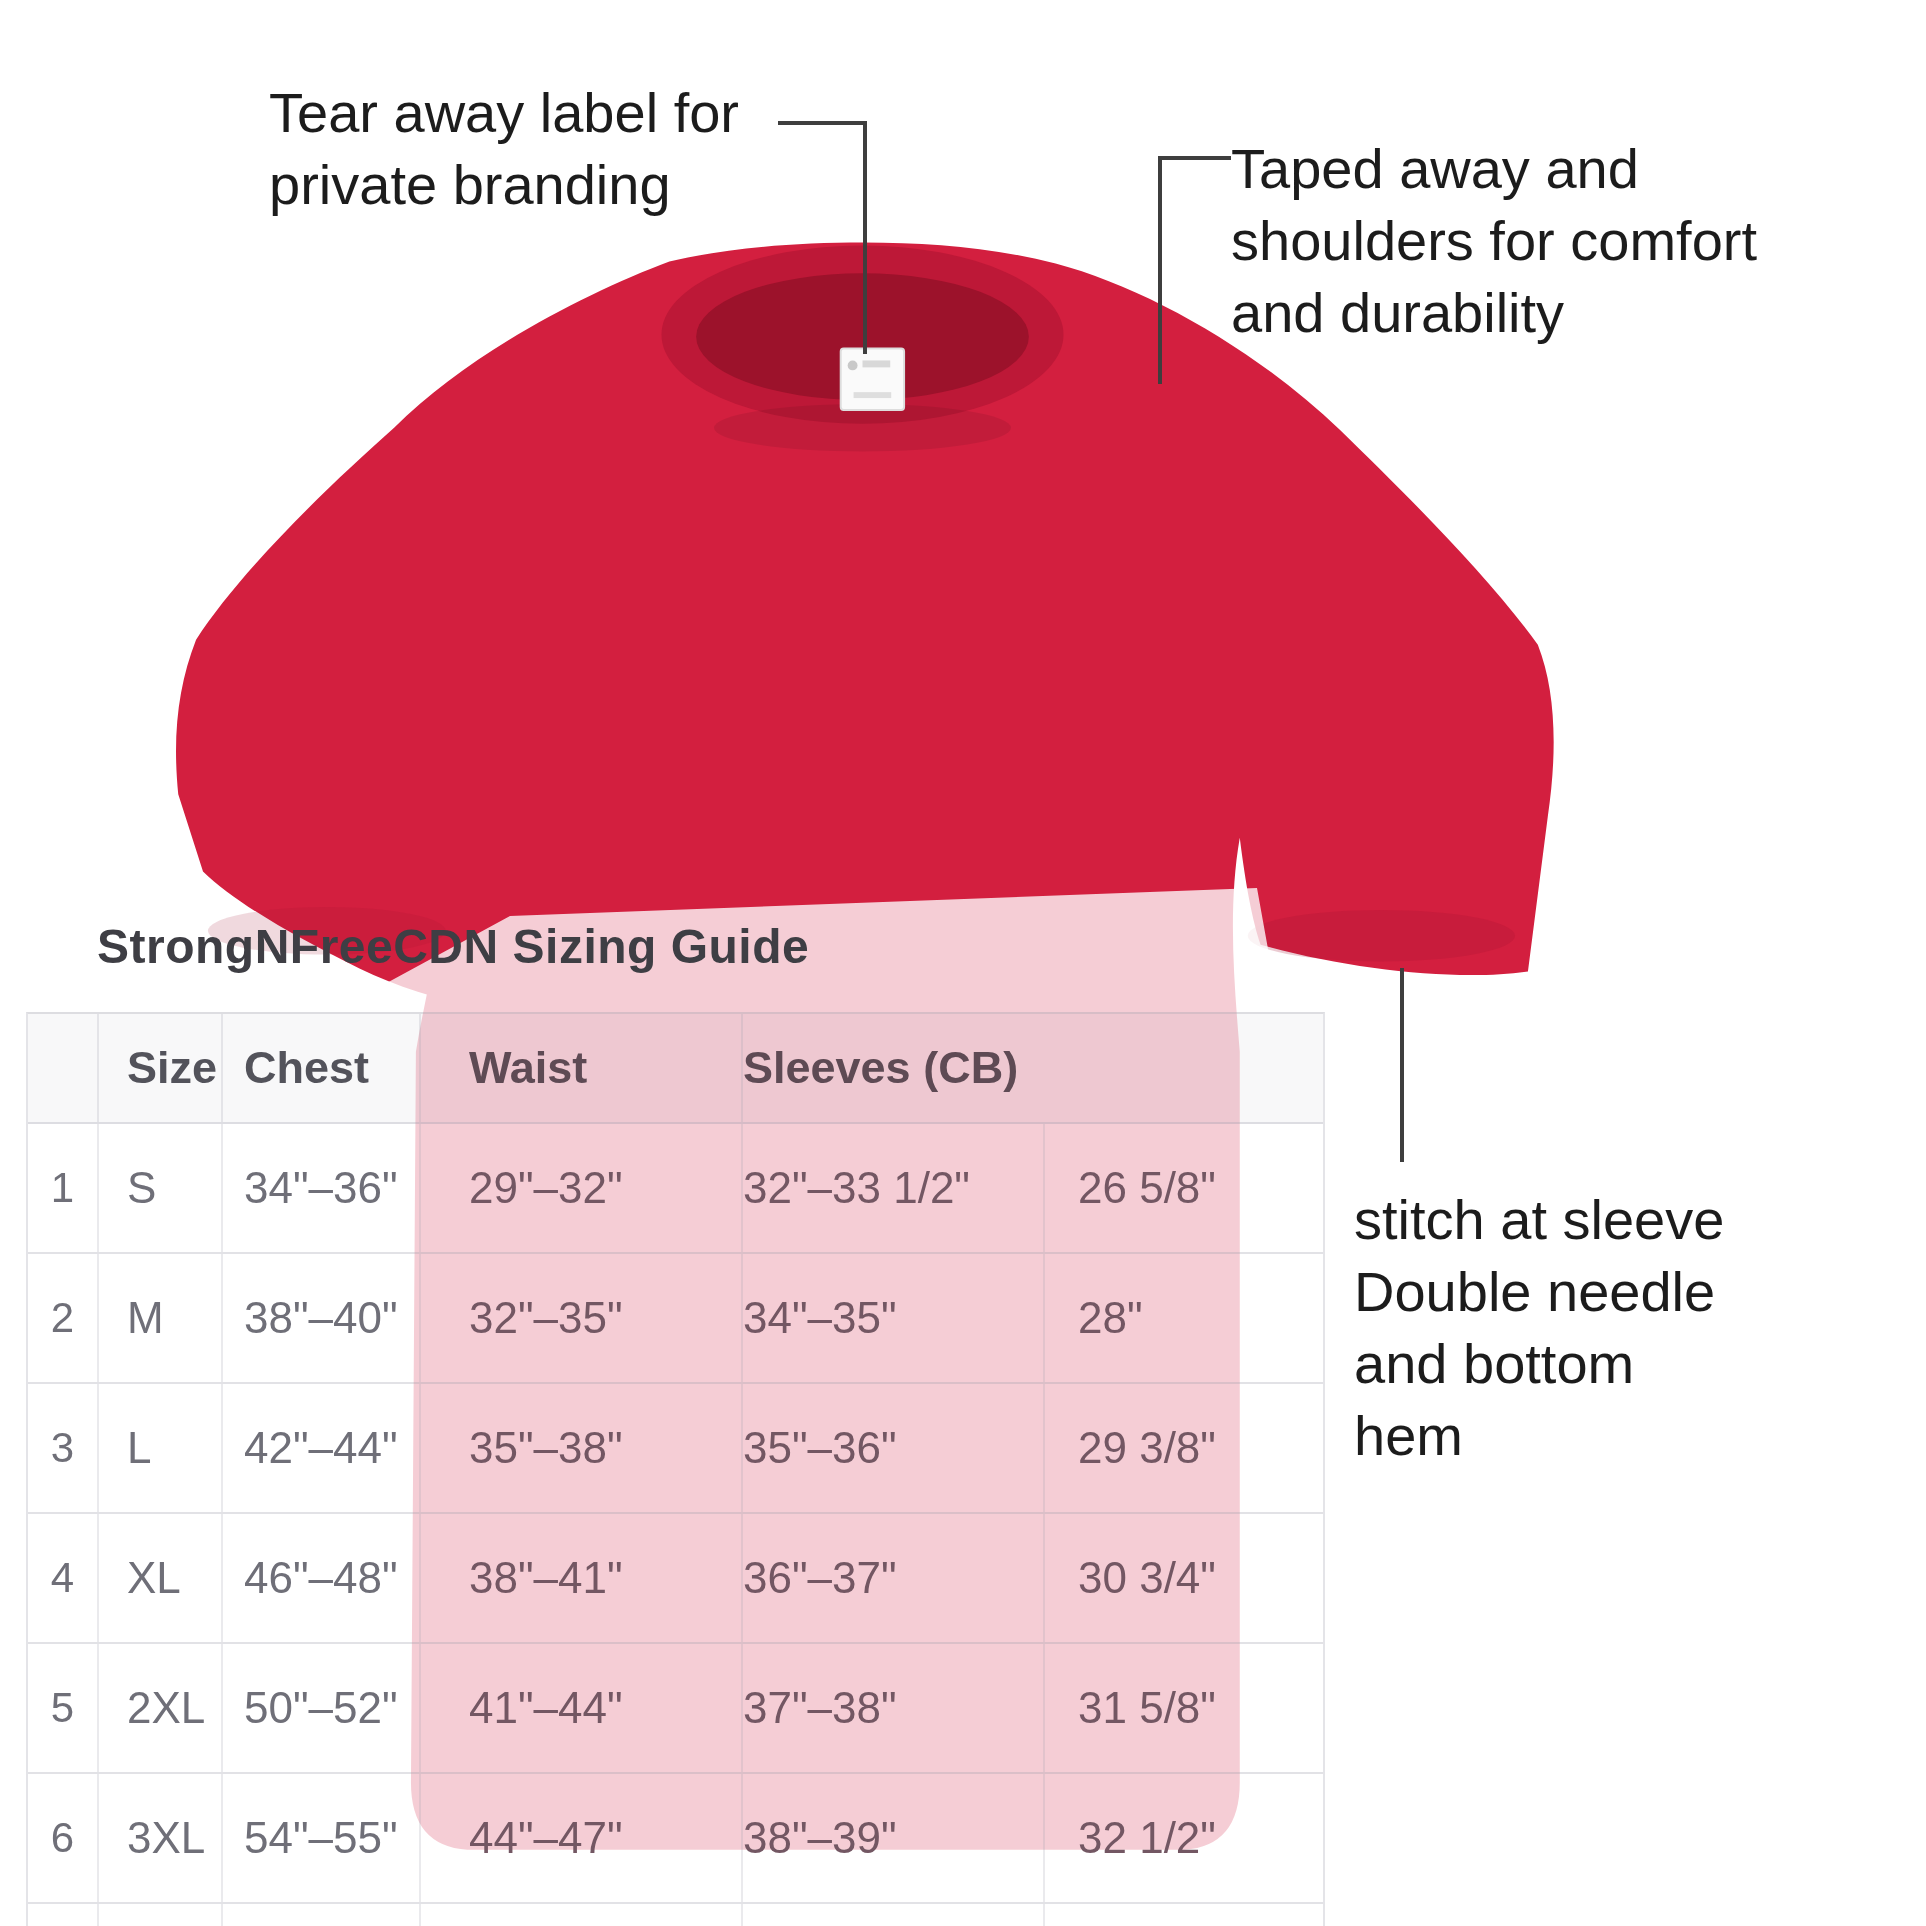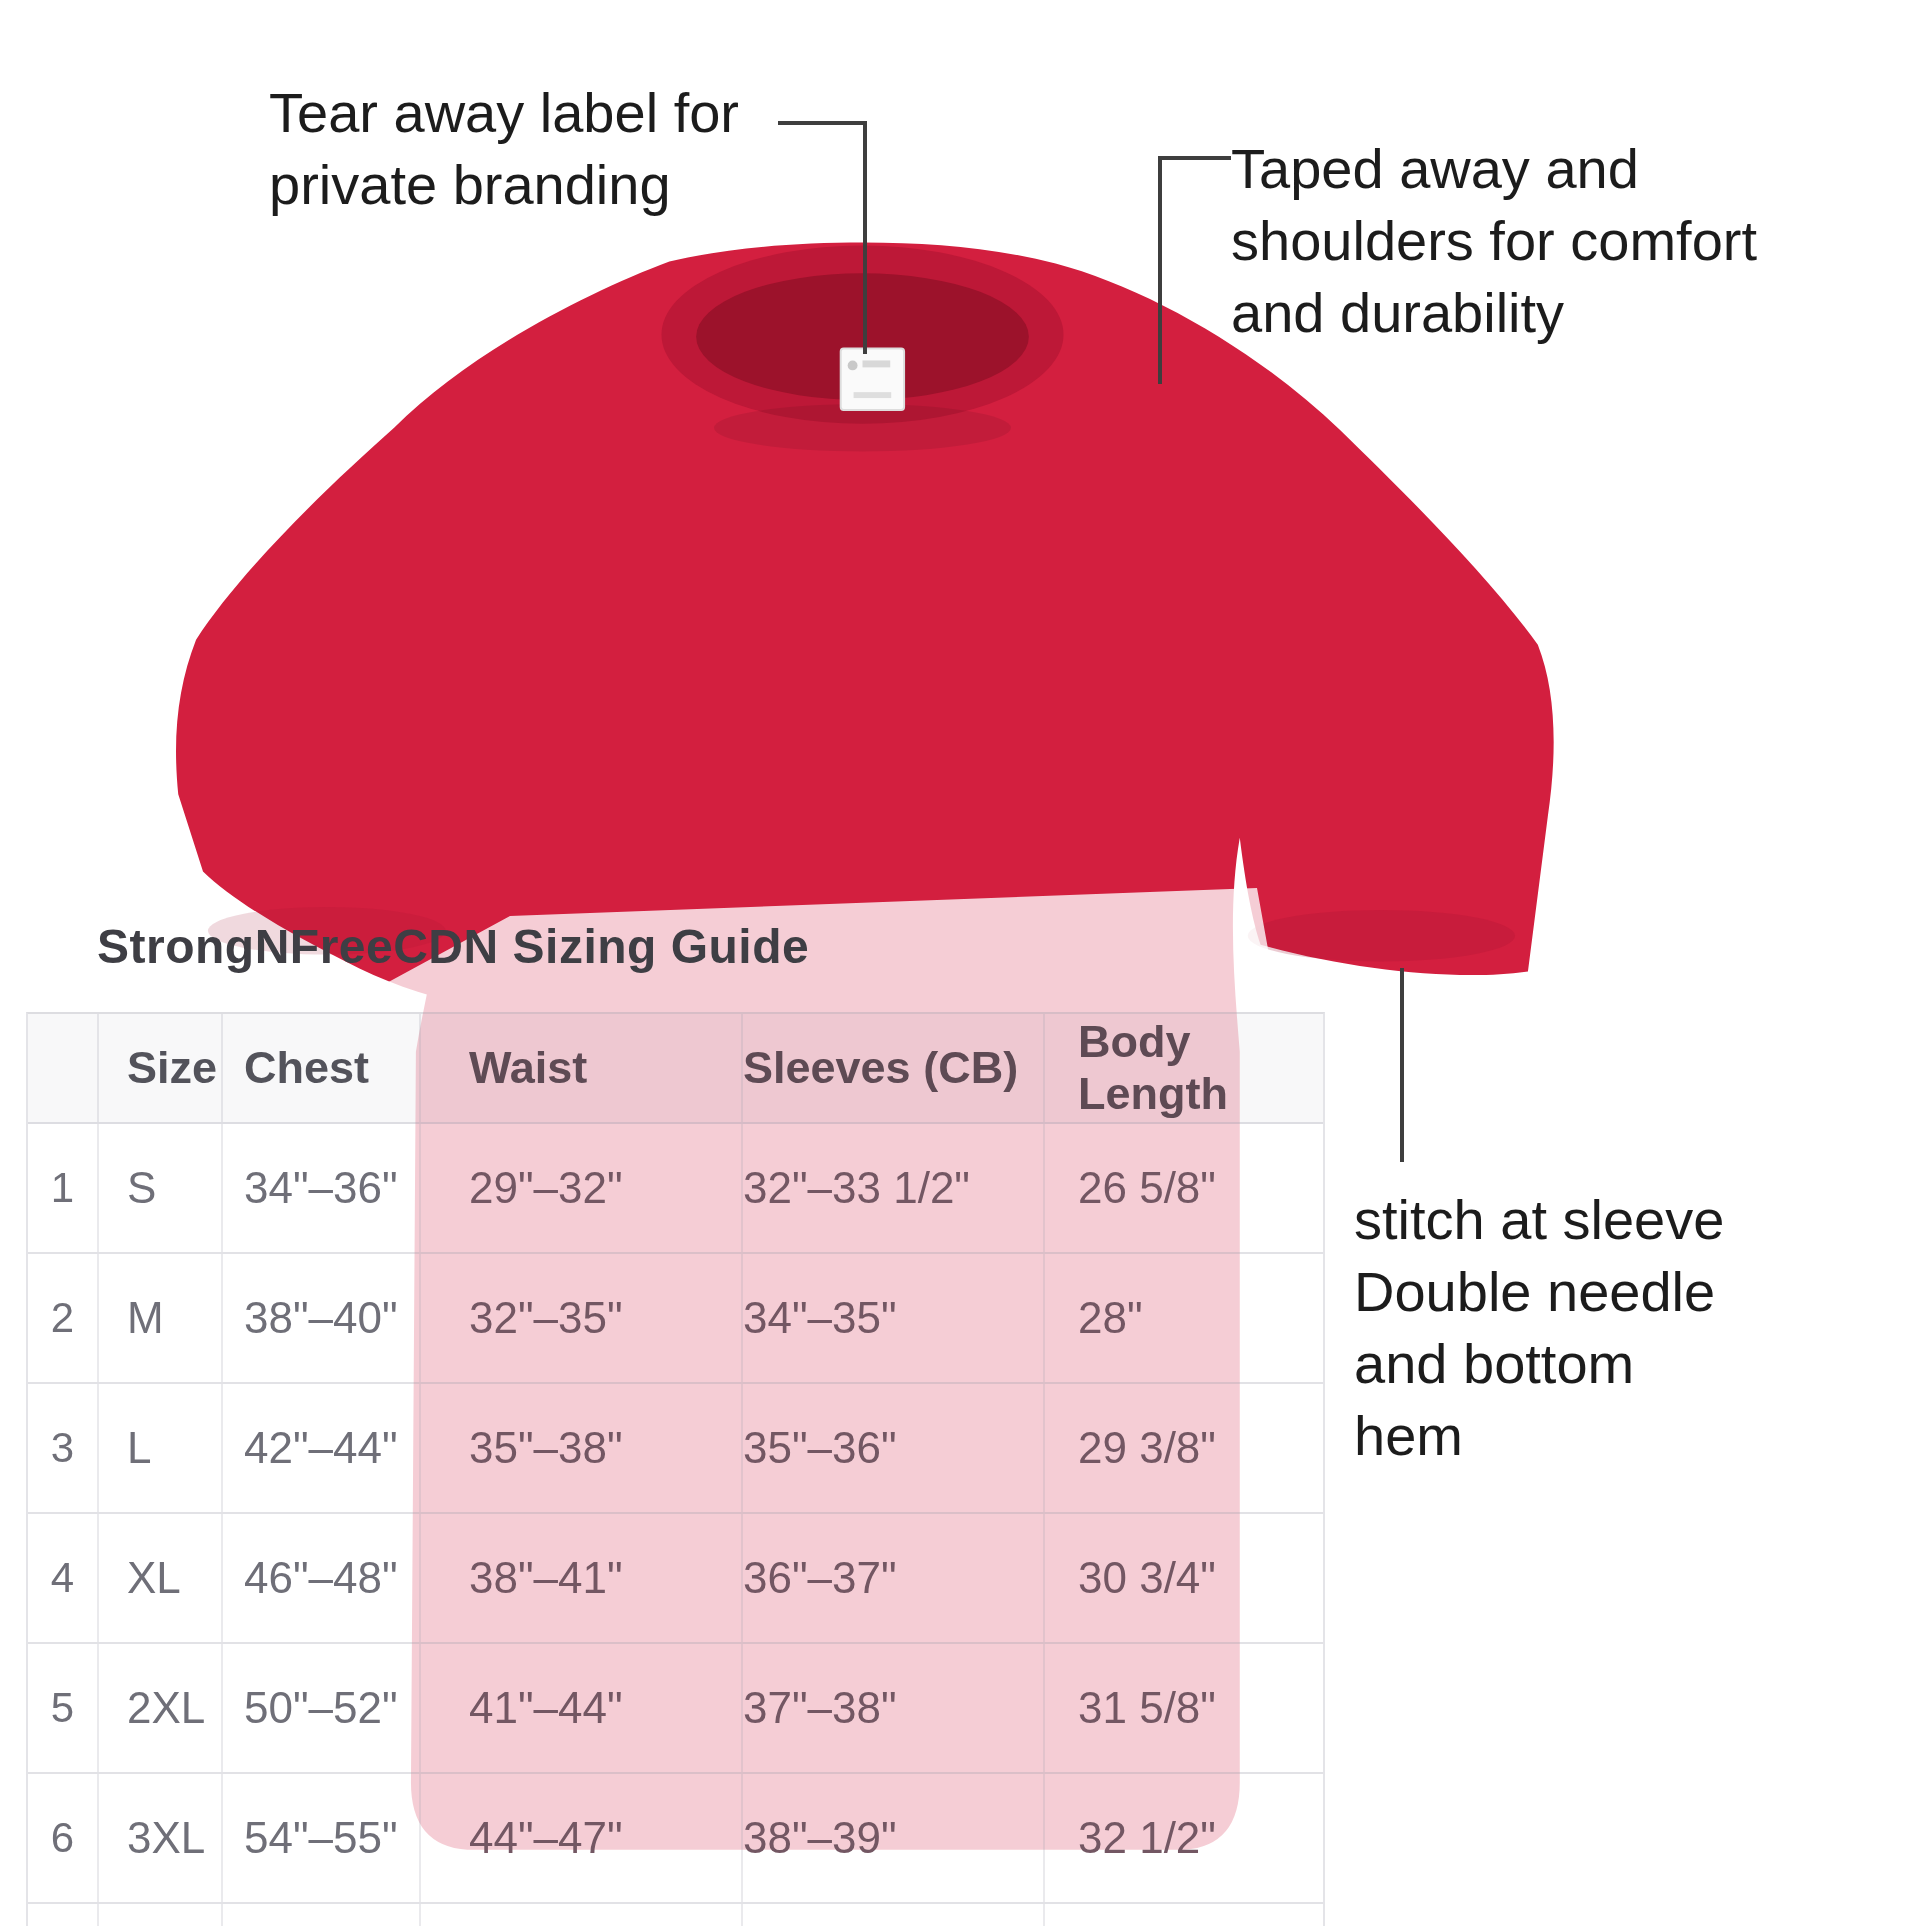--- a/index.html
+++ b/index.html
@@ -110,21 +110,20 @@
 
   <div id="guide-title">StrongNFreeCDN Sizing Guide</div>
 
   <div id="size-table">
       <div class="t-row head">
         <div class="t-cell c0"></div>
         <div class="t-cell c1">Size</div>
         <div class="t-cell c2">Chest</div>
         <div class="t-cell c3 on-pink">Waist</div>
         <div class="t-cell c4 on-pink">Sleeves (CB)</div>
-        <div class="t-cell c5 on-pink">Body Length</div>
       </div>
       <div class="t-row body">
         <div class="t-cell c0">1</div>
         <div class="t-cell c1">S</div>
         <div class="t-cell c2">34"–36"</div>
         <div class="t-cell c3 on-pink">29"–32"</div>
         <div class="t-cell c4 on-pink">32"–33 1/2"</div>
         <div class="t-cell c5 on-pink">26 5/8"</div>
       </div>
       <div class="t-row body">

